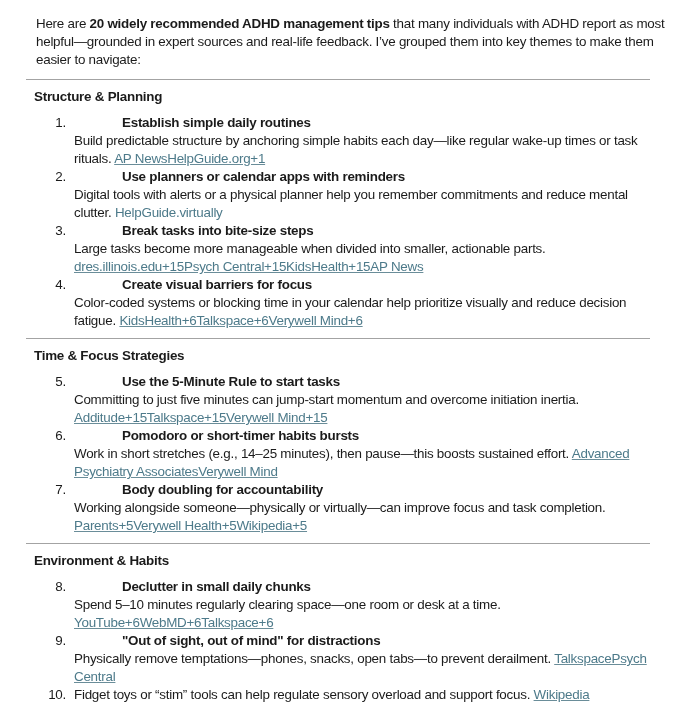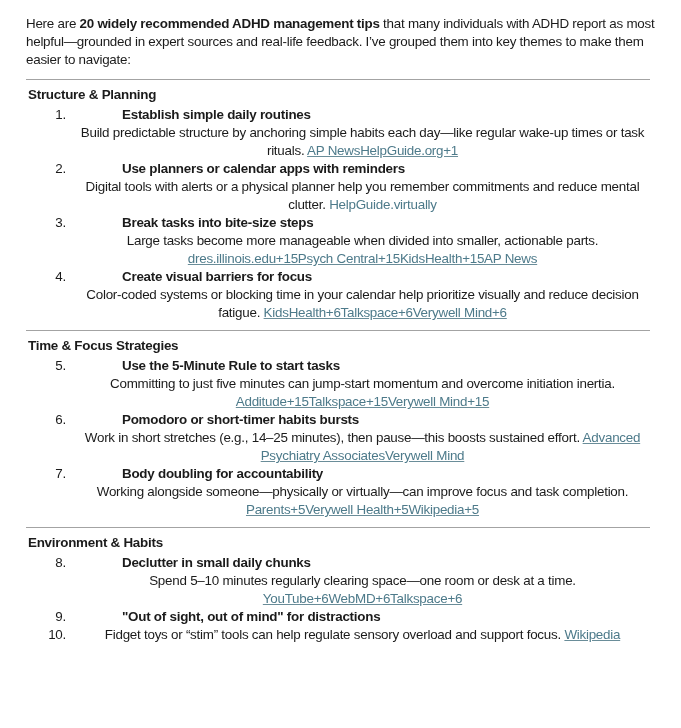--- a/index.html
+++ b/index.html
@@ -5,33 +5,33 @@
   html, body { margin: 0; padding: 0; background: #ffffff; }
   body {
     width: 681px; height: 728px; overflow: hidden;
     font-family: "Liberation Sans", sans-serif;
     color: #1b1b1b;
     font-size: 13.4px;
     line-height: 18px;
     letter-spacing: -0.25px;
   }
   .page { position: relative; padding: 15px 30px 0 26px; }
-  .intro { margin: 0 0 10px 0; width: 630px; }
+  .intro { margin: 0 0 10px 10px; width: 630px; }
   .intro b { font-weight: bold; }
   hr.divider {
     border: none; border-top: 1.5px solid #a3a3a3;
     margin: 0 0 6px 0; width: 624px;
   }
   .section { margin-bottom: 8px; }
-  .section-title { font-weight: bold; margin: 2px; }
+  .section-title { font-weight: bold; margin: 8px; }
   ol.tips { list-style: none; margin: 0; padding: 0; }
   ol.tips li { position: relative; padding-left: 48px; }
   .num { position: absolute; left: 0; width: 40px; text-align: right; }
   .tip-title { font-weight: bold; display: block; padding-left: 48px; }
-  .tip-body { display: block; text-align: center; }
+  .tip-body { display: block; }
   a.src { color: #4d7a8a; text-decoration: underline; text-decoration-color: #6a8d99; }
 </style>
 </head>
 <body>
 
 <div class="page">
   <p class="intro"><span>Here are </span><b>20 widely recommended ADHD management tips</b><span> that many individuals with ADHD report as most helpful—grounded in expert sources and real-life feedback. I’ve grouped them into key themes to make them easier to navigate:</span></p>
 
   <hr class="divider">
   <div class="section">
@@ -87,20 +87,21 @@
     <p class="section-title">Environment &amp; Habits</p>
     <ol class="tips">
       <li>
           <span class="num">8.</span>
           <span class="tip-title">Declutter in small daily chunks</span>
           <span class="tip-body"><span>Spend 5–10 minutes regularly clearing space—one room or desk at a time. </span><a class="src" href="#">YouTube+6WebMD+6Talkspace+6</a></span>
         </li>
       <li>
           <span class="num">9.</span>
           <span class="tip-title">"Out of sight, out of mind" for distractions</span>
+          <span class="tip-body"><span>Physically remove temptations—phones, snacks, open tabs—to prevent derailment. </span><a class="src" href="#">TalkspacePsych Central</a></span>
         </li>
       <li>
           <span class="num">10.</span>
           <span class="tip-body"><span>Fidget toys or “stim” tools can help regulate sensory overload and support focus. </span><a class="src" href="#">Wikipedia</a></span>
         </li>
     </ol>
   </div>
 </div>
 
 </body></html>

